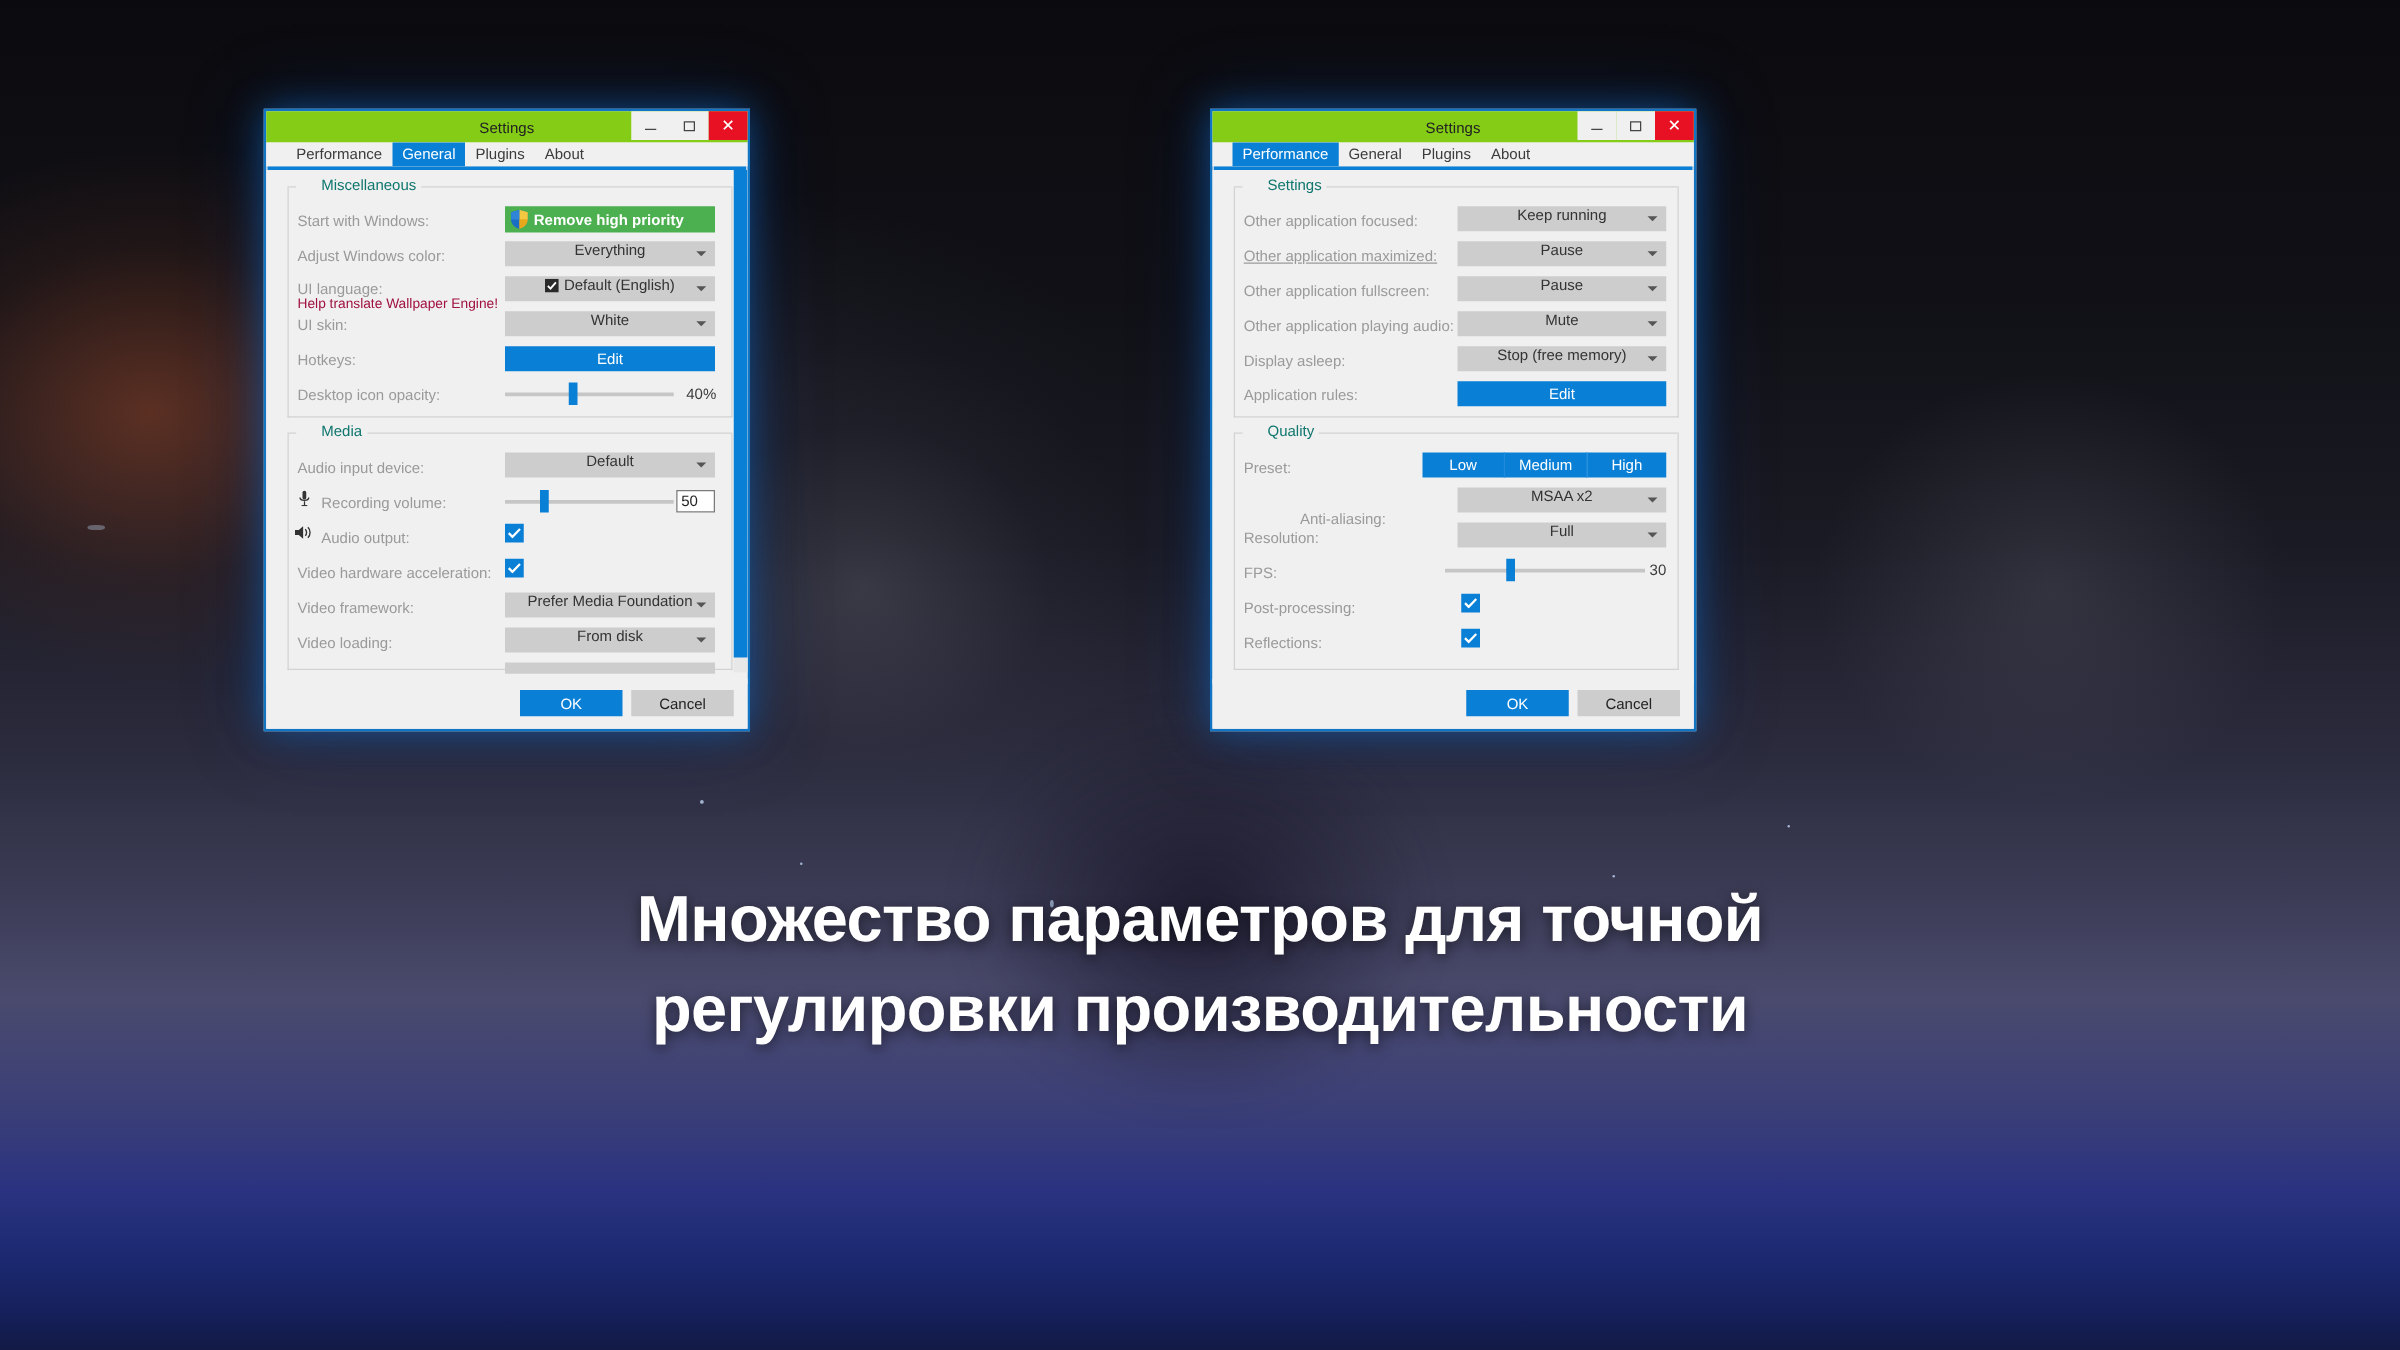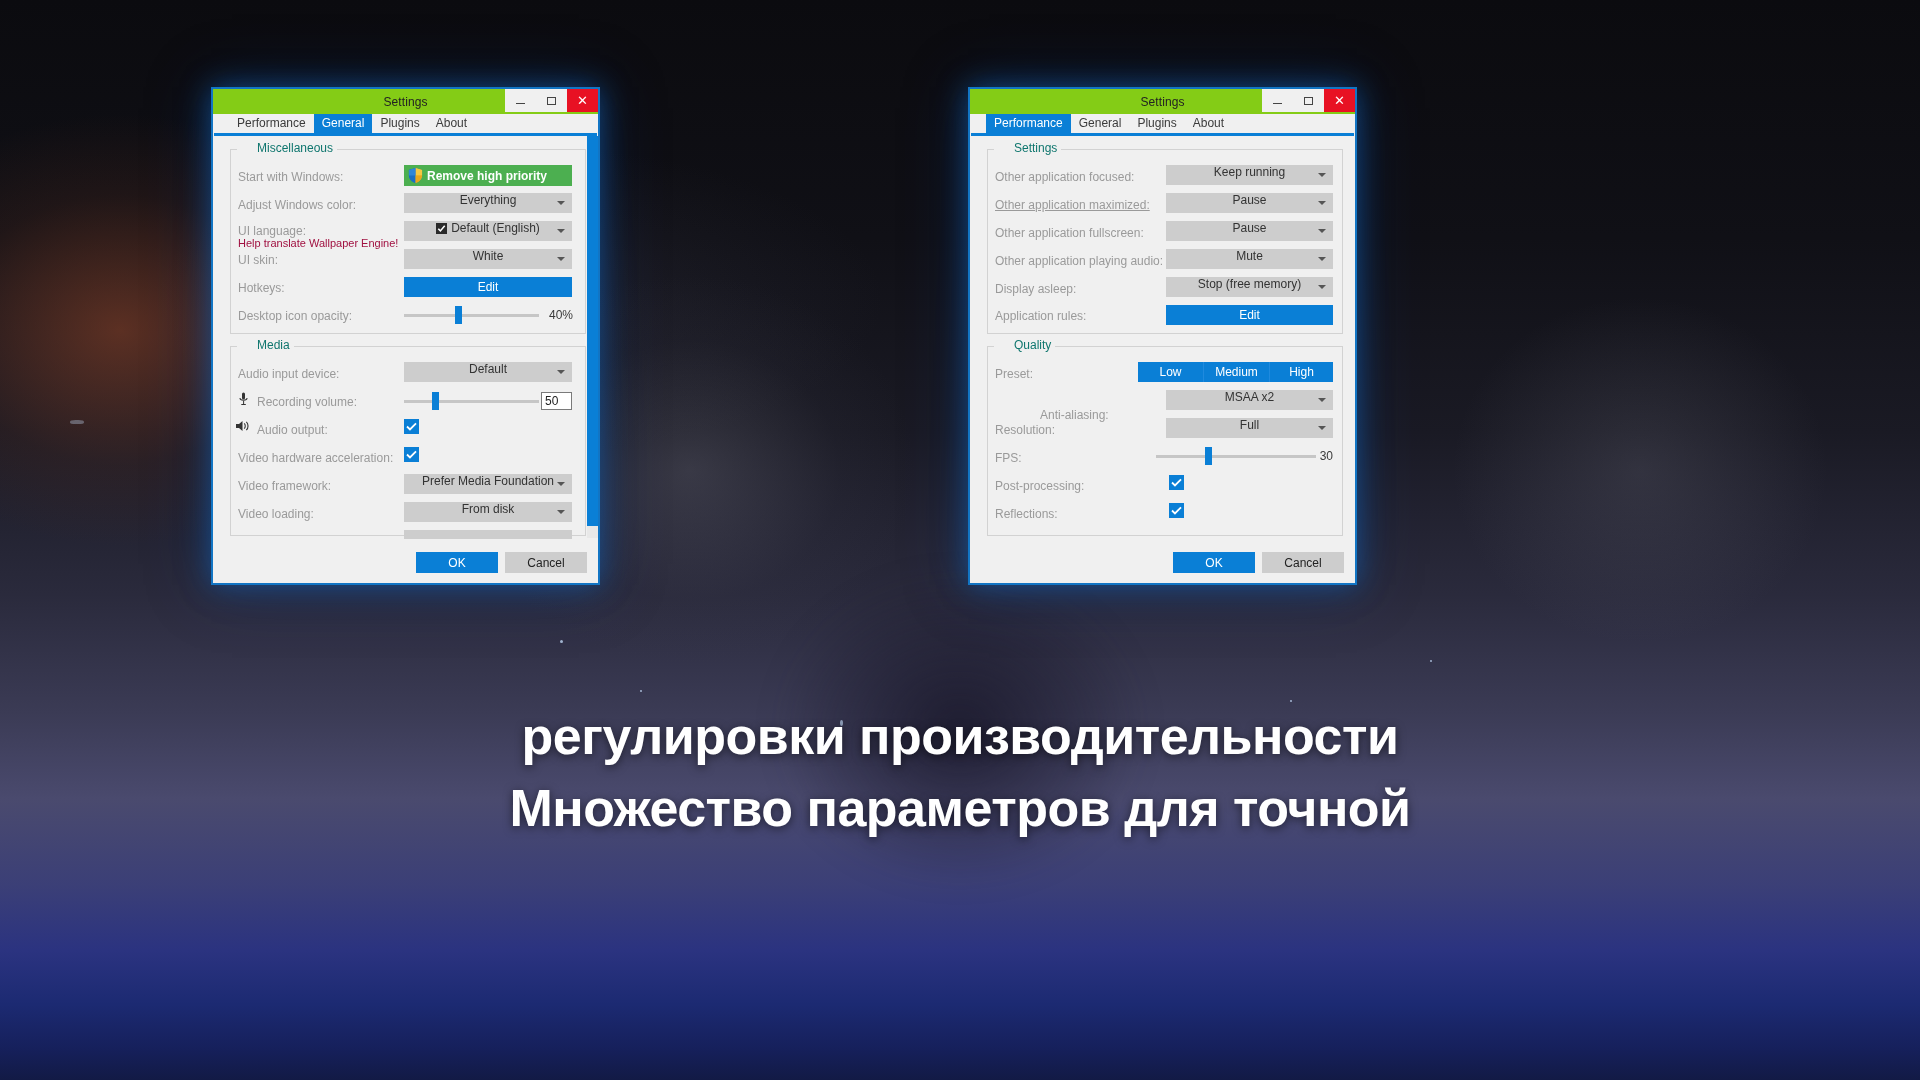--- a/index.html
+++ b/index.html
@@ -447,15 +447,15 @@
     </div>
   </div>
 
   <div class="footer">
     <div class="ok-btn" style="left:203px;top:9px;width:82px;">OK</div>
     <div class="cancel-btn" style="left:292px;top:9px;width:82px;">Cancel</div>
   </div>
 </div>
 
 <div id="caption">
+  <div>Множество параметров для точной</div>
   <div>регулировки производительности</div>
-  <div>Множество параметров для точной</div>
 </div>
 
 </body></html>

